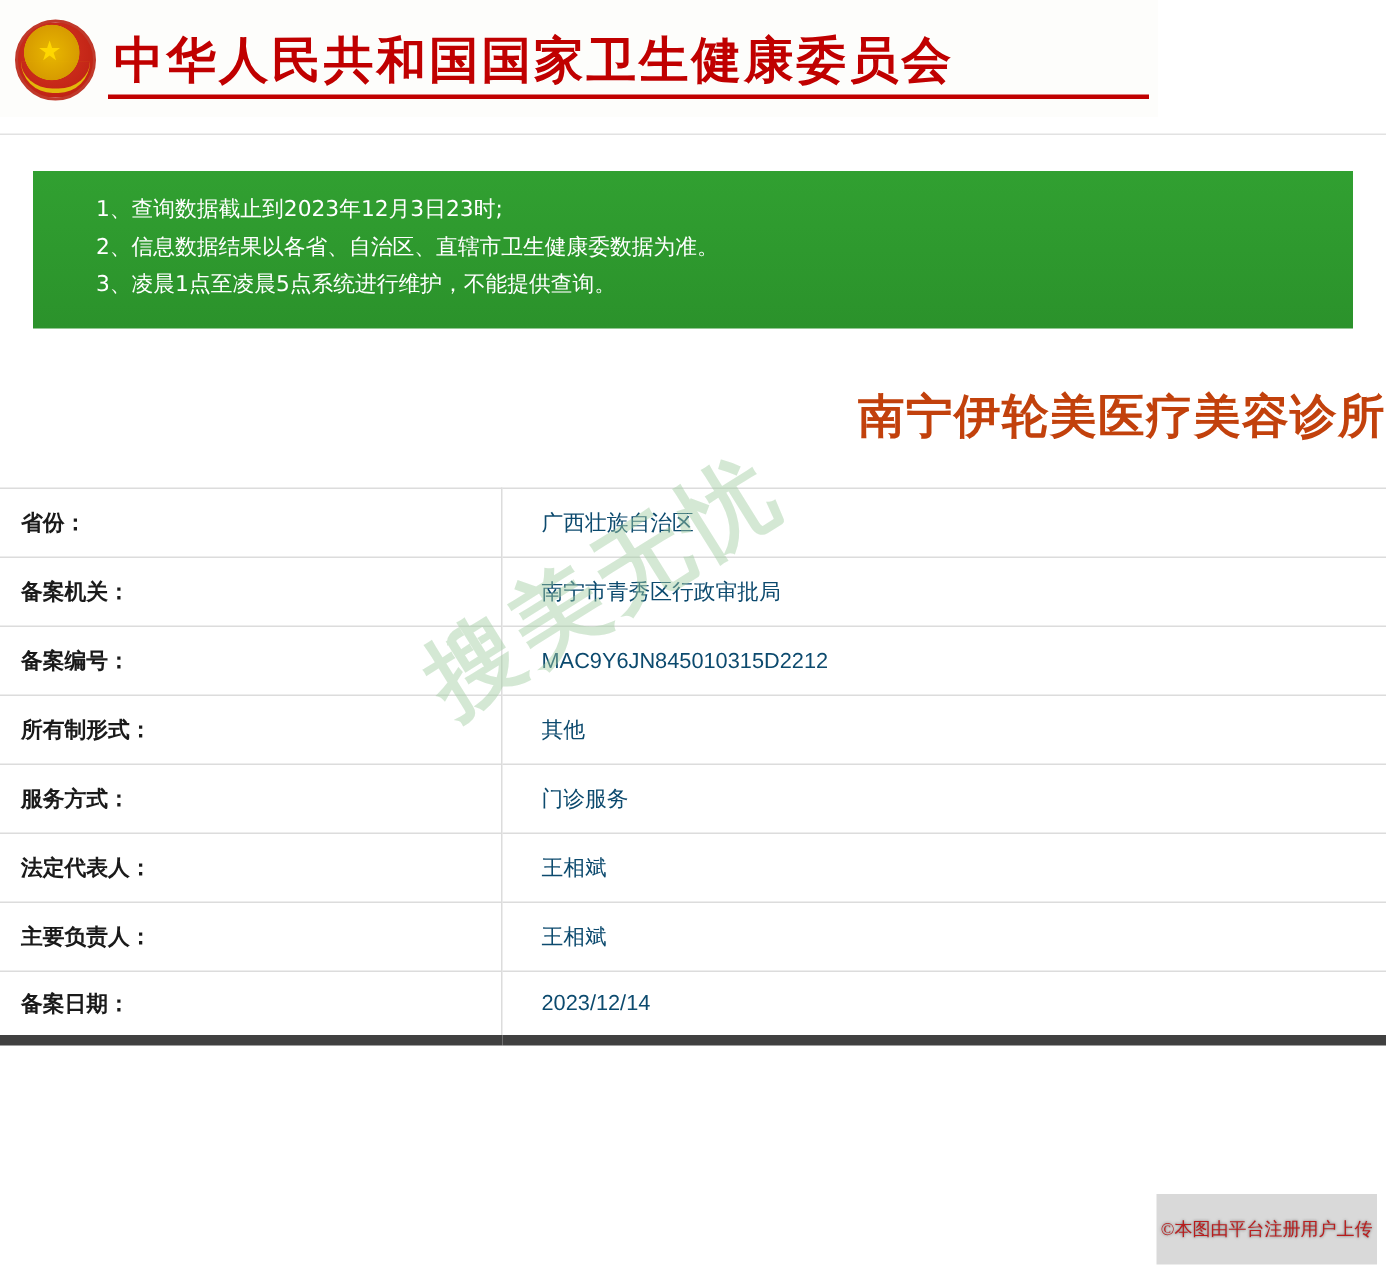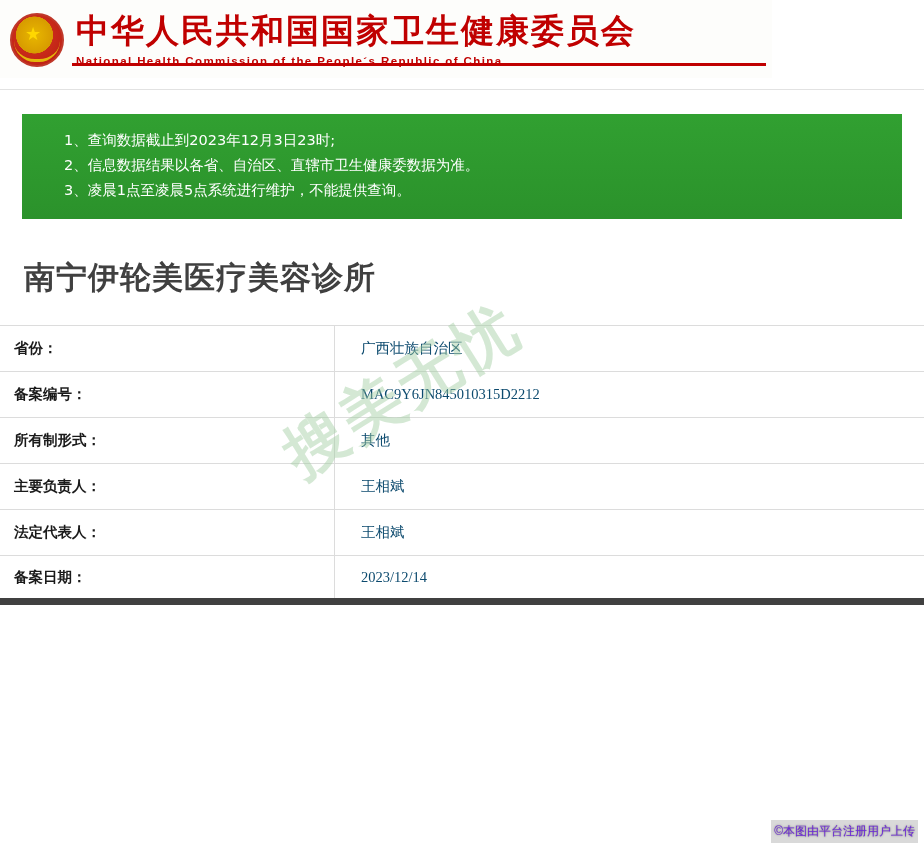--- a/index.html
+++ b/index.html
@@ -124,35 +124,34 @@
     box-sizing: border-box;
     width: 880px;
     font-size: 14.5px;
     line-height: 25px;
     font-family: "DejaVu Sans", "Liberation Sans", sans-serif;
   }
   .notice div { white-space: nowrap; }
 
   
   .clinic-name {
-    text-align: left;
+    text-align: right;
     font-family: "DejaVu Sans", "Liberation Sans", sans-serif;
     font-size: 31px;
     font-weight: bold;
-    color: #404040;
+    color: #c2410c;
     padding: 38px 0 26px 0;
     letter-spacing: 1px;
-    margin-left: 24px;
   }
 
   
   table.info {
     width: 924px;
     border-collapse: collapse;
-    font-family: Liberation Serif, serif;
+    font-family: Liberation Sans, sans-serif;
     table-layout: fixed;
   }
   table.info tr { height: 46px; }
   table.info td {
     border-top: 1px solid #dcdcdc;
     padding: 0 0 0 14px;
     font-size: 14.5px;
     vertical-align: middle;
   }
   table.info td.label {
@@ -181,42 +180,41 @@
     font-size: 62px;
     font-weight: bold;
     color: rgba(160, 205, 160, 0.45);
     letter-spacing: 4px;
     white-space: nowrap;
   }
   .wm-bottom {
     position: absolute;
     right: 6px;
     bottom: 4px;
-    font-family: Liberation Sans, sans-serif;
+    font-family: Liberation Serif, serif;
     font-size: 12px;
-    color: #6d28d9;
+    color: #b91c1c;
     text-shadow: 0 0 2px rgba(0,0,0,0.55);
     background: rgba(0,0,0,0.15);
-    padding: 3px 3px;
+    padding: 15px 3px;
     white-space: nowrap;
   }
 </style>
 </head>
 <body>
 
 <div class="header">
   <div class="header-inner">
     <div class="emblem">
       <div class="circle"></div>
       <div class="star">★</div>
       <div class="wheat"></div>
     </div>
     <div class="title-block">
       <div class="cn-title">中华人民共和国国家卫生健康委员会</div>
-      <div class="en-title">National Health Commission of the People´s Republic of China</div>
     </div>
   </div>
   <div class="header-rule"></div>
 </div>
 <div class="header-sep"></div>
 
 <div class="notice-wrap">
   <div class="notice">
     <div>1、查询数据截止到2023年12月3日23时;</div>
     <div>2、信息数据结果以各省、自治区、直辖市卫生健康委数据为准。</div>
@@ -226,36 +224,44 @@
 
 <div class="clinic-name">南宁伊轮美医疗美容诊所</div>
 
 <table class="info">
   <tbody>
     <tr>
       <td class="label">省份：</td>
       <td class="value">广西壮族自治区</td>
     </tr>
     <tr>
+      <td class="label">备案机关：</td>
+      <td class="value">南宁市青秀区行政审批局</td>
+    </tr>
+    <tr>
       <td class="label">备案编号：</td>
       <td class="value">MAC9Y6JN845010315D2212</td>
     </tr>
     <tr>
       <td class="label">所有制形式：</td>
       <td class="value">其他</td>
     </tr>
     <tr>
+      <td class="label">服务方式：</td>
+      <td class="value">门诊服务</td>
+    </tr>
+    <tr>
+      <td class="label">法定代表人：</td>
+      <td class="value">王相斌</td>
+    </tr>
+    <tr>
       <td class="label">主要负责人：</td>
       <td class="value">王相斌</td>
     </tr>
     <tr>
-      <td class="label">法定代表人：</td>
-      <td class="value">王相斌</td>
-    </tr>
-    <tr>
       <td class="label">备案日期：</td>
       <td class="value">2023/12/14</td>
     </tr>
   </tbody>
 </table>
 
 <div class="wm">搜美无忧</div>
 <div class="wm-bottom">©本图由平台注册用户上传</div>
 
 </body></html>

